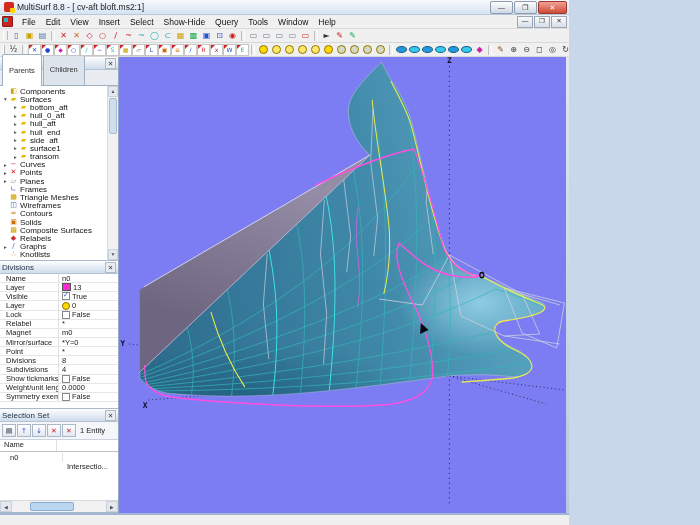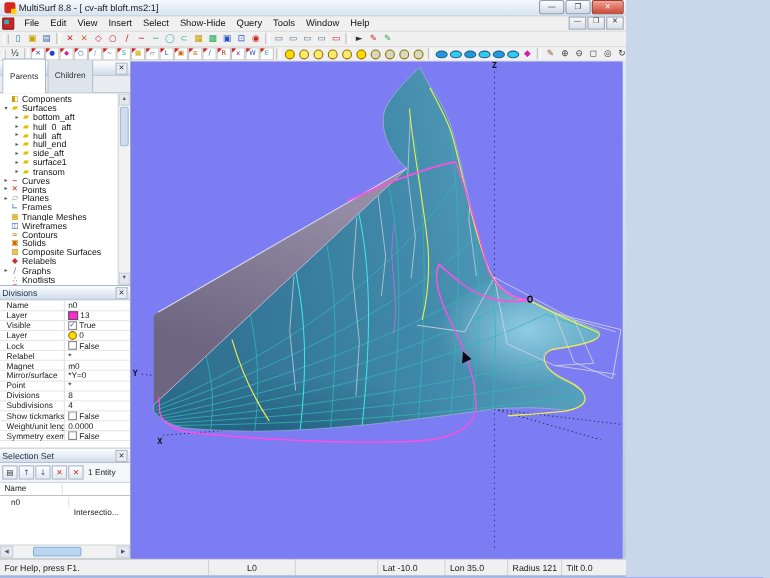--- a/index.html
+++ b/index.html
@@ -749,23 +749,14 @@
         <g font-family="DejaVu Sans, sans-serif" font-size="8" font-weight="bold" fill="#141430">
           <text x="546" y="60" text-anchor="middle">Z</text>
           <text x="123" y="343" text-anchor="middle">Y</text>
           <text x="152" y="405" text-anchor="middle">X</text>
         </g>
       </svg>
     </div>
     <div id="right-frame"></div>
   </div>
 
-  <div id="statusbar">
-    <span class="status-pane" id="status-help">For Help, press F1.</span>
-  <span class="status-pane">L0</span>
-      <span class="status-pane"></span>
-      <span class="status-pane">Lat -10.0</span>
-      <span class="status-pane">Lon 35.0</span>
-      <span class="status-pane">Radius 121</span>
-      <span class="status-pane">Tilt 0.0</span>
-    </div>
   <div id="bottom-frame"></div>
 </div>
 
 </body></html>

